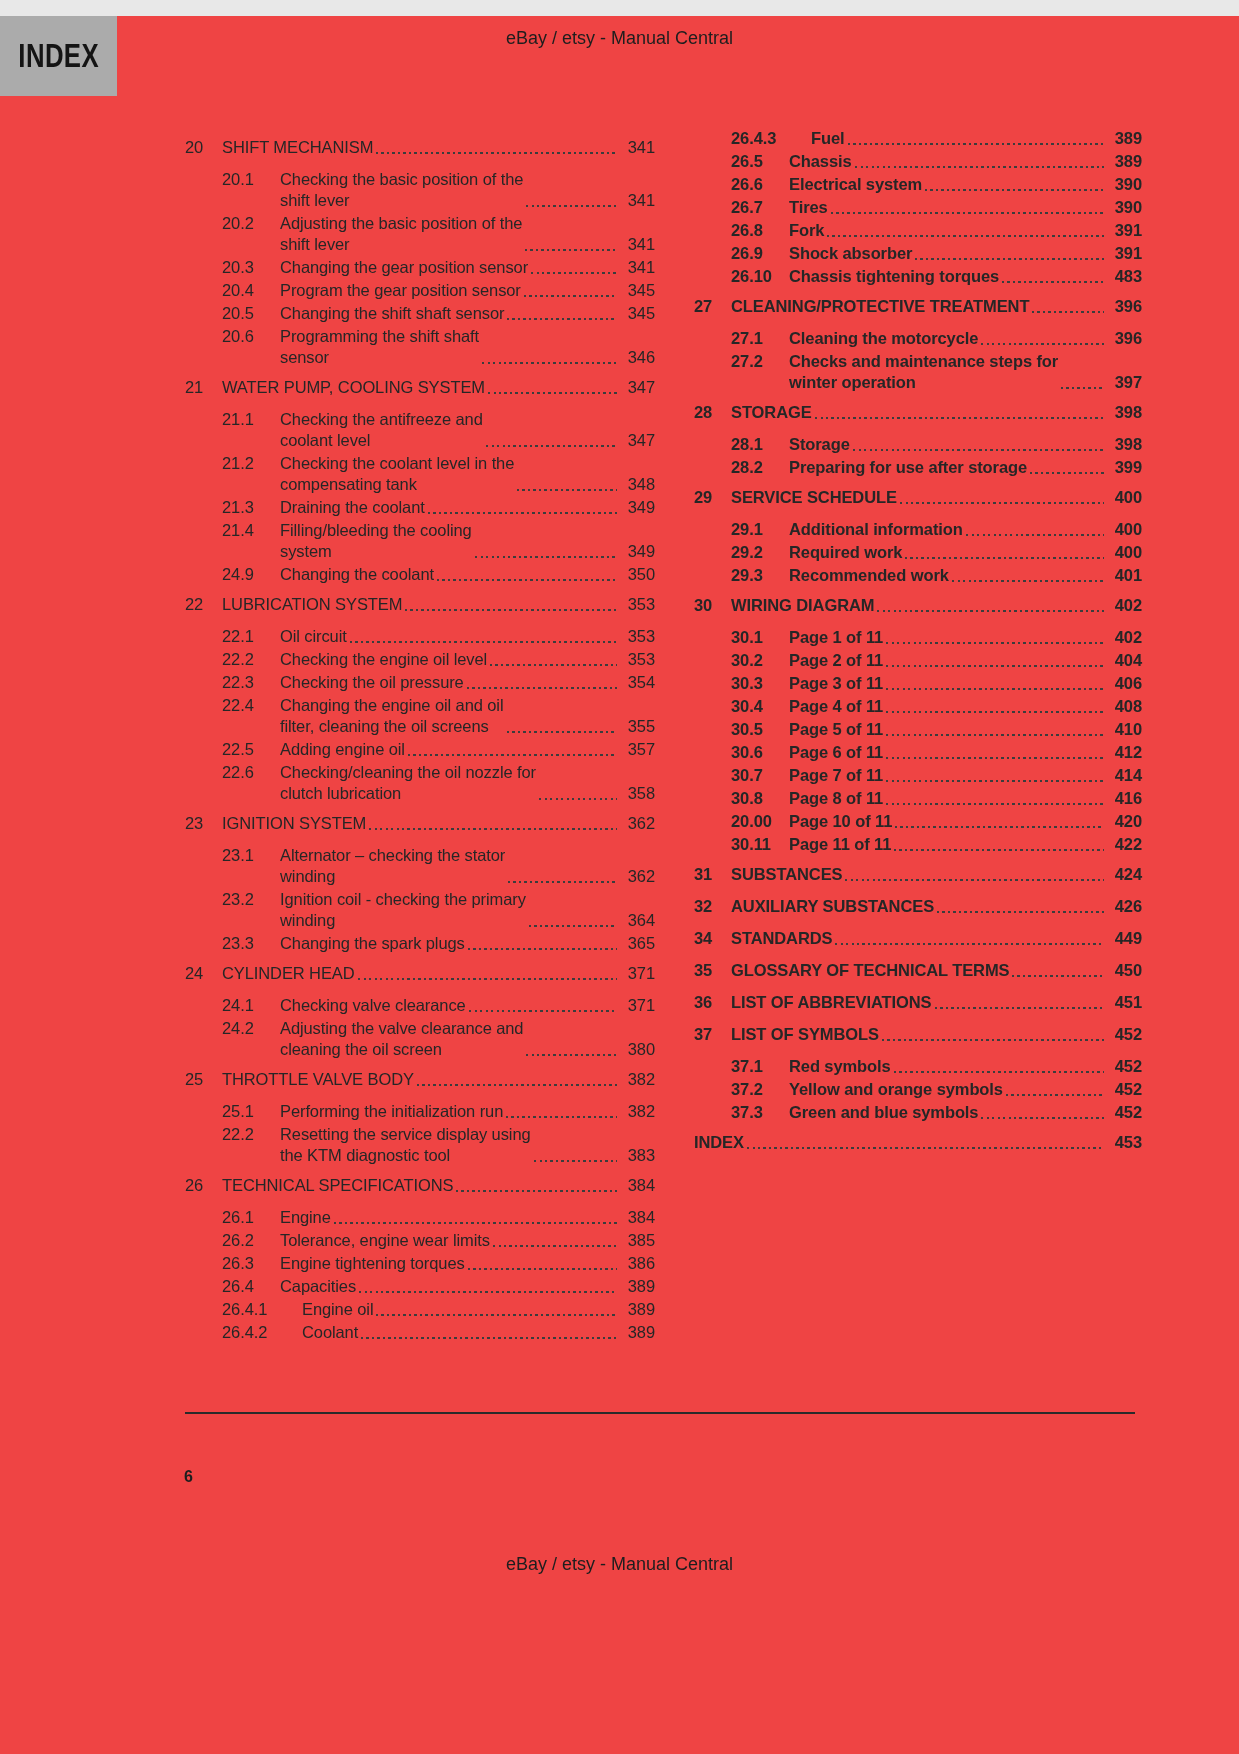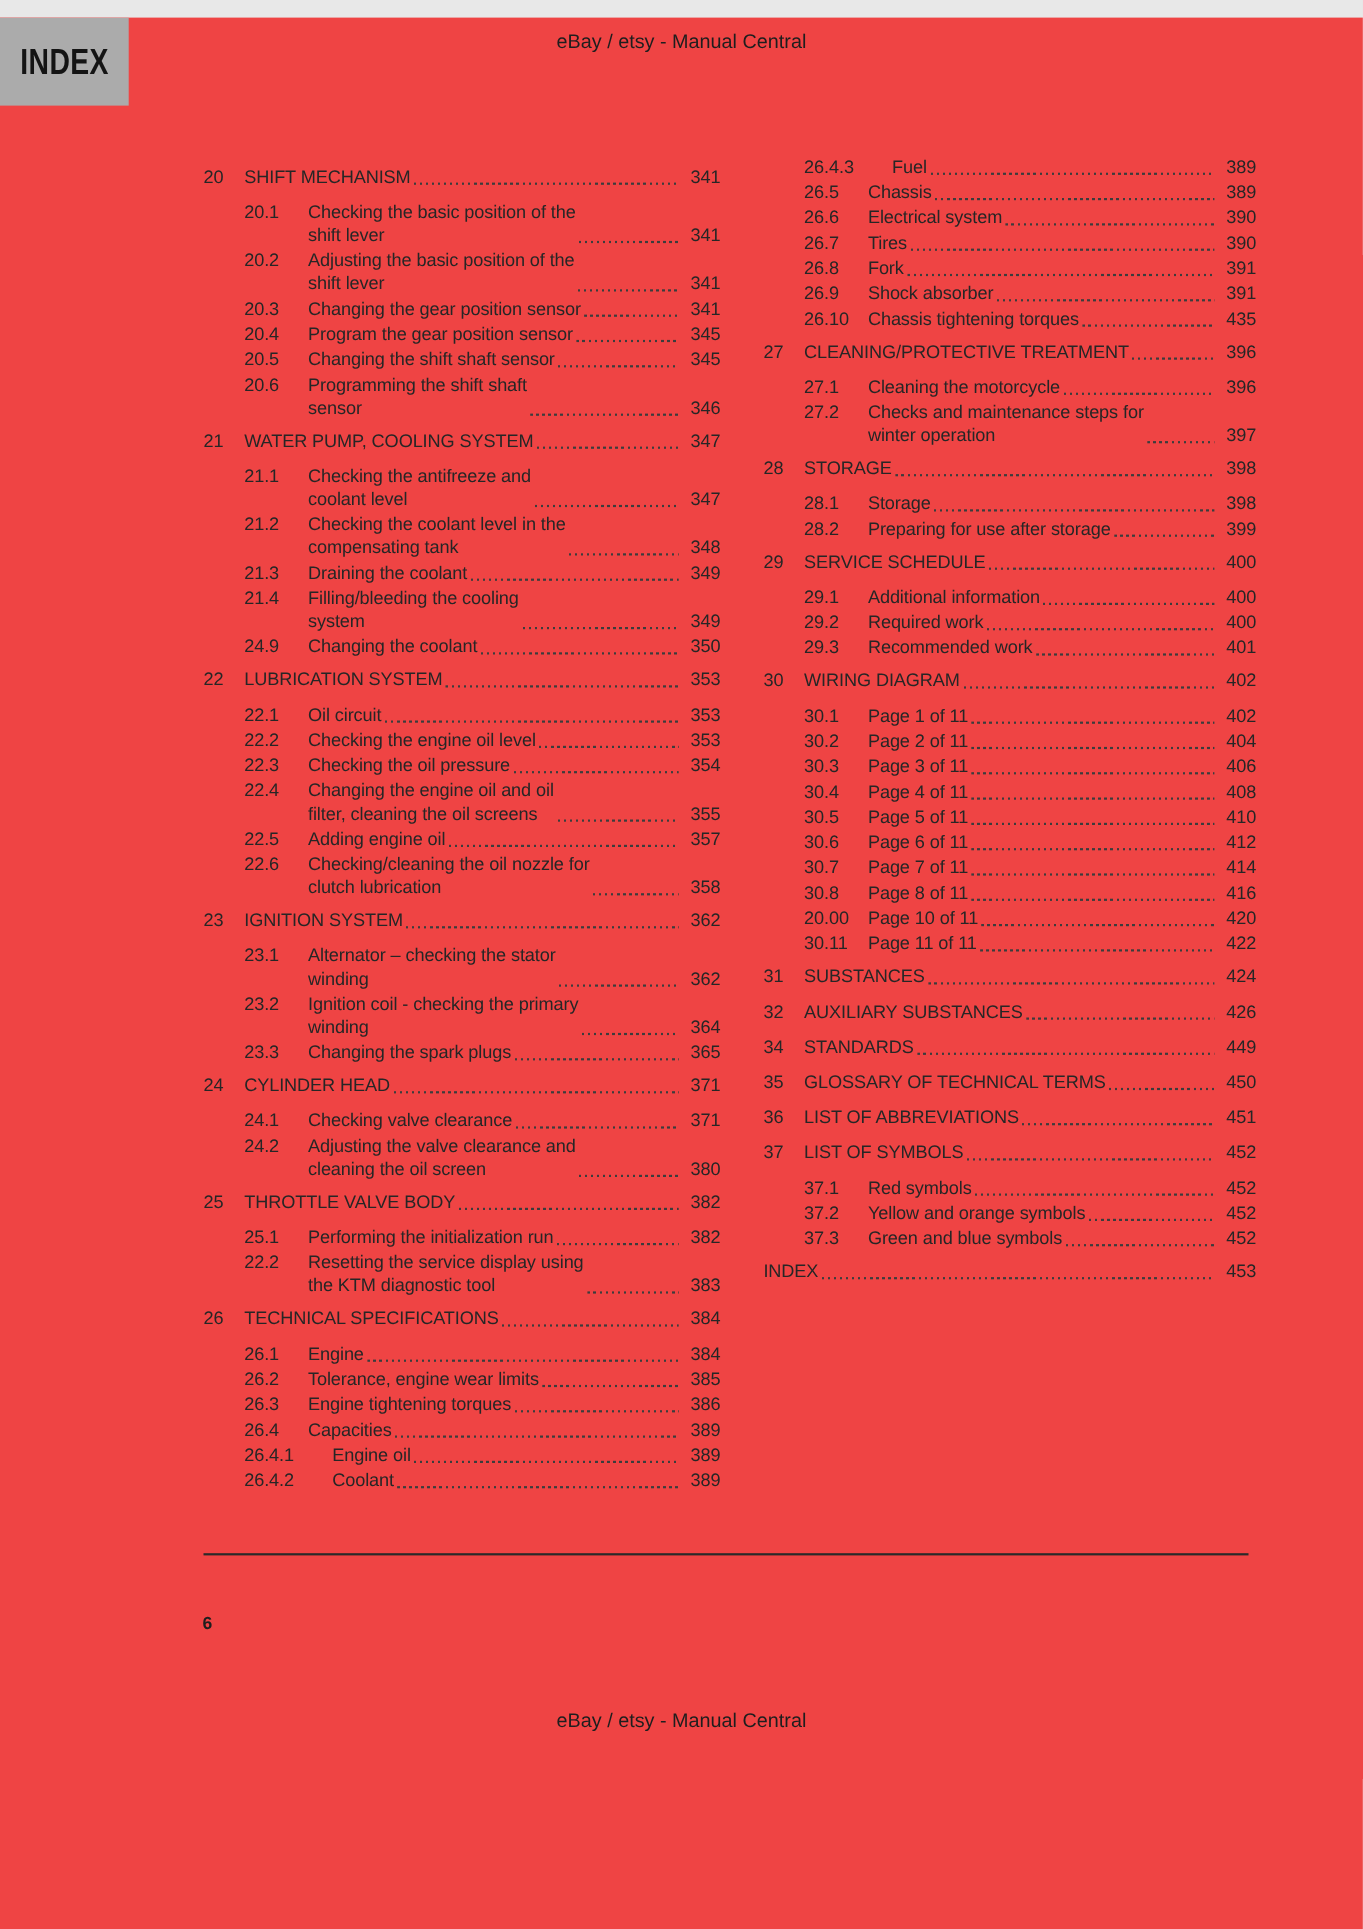--- a/index.html
+++ b/index.html
@@ -23,29 +23,29 @@
     font-size:33px; font-weight:bold; color:#141414;
     transform:scaleX(0.78);
     letter-spacing:0.5px;
   }
   .header-title {
     position:absolute; top:12px; left:0; right:0;
     text-align:center;
     font-size:18px; color:#1e1e1e;
   }
   .toc {
-    position:absolute; top:126px; left:185px;
+    position:absolute; top:112px; left:185px;
     width:957px;
     display:flex; gap:39px;
     font-size:16.5px; line-height:21px;
     letter-spacing:-0.1px;
   }
   .col { flex:0 0 auto; }
   .col-left  { width:470px; }
-  .col-right { width:448px; }
+  .col-right { width:448px;font-weight:bold; }
   .entry { display:flex; align-items:flex-end; margin-bottom:2px; }
   .entry .num { align-self:flex-start; flex:0 0 auto; white-space:nowrap; }
   .entry .title { white-space:pre-line; }
   .entry .leader {
     flex:1 1 auto; min-width:12px; height:2.4px;
     margin:0 4px 4px 3px;
     background-image:repeating-linear-gradient(90deg,#3c3c3c 0 2.2px,transparent 2.2px 5.5px);
     align-self:flex-end;
   }
   .entry .page-num { flex:0 0 auto; min-width:34px; text-align:right; }
@@ -350,21 +350,21 @@
         <div class="entry lv1">
     <span class="num">26.9</span>
     <span class="title">Shock absorber</span>
     <span class="leader"></span>
     <span class="page-num">391</span>
   </div>
         <div class="entry lv1">
     <span class="num">26.10</span>
     <span class="title">Chassis tightening torques</span>
     <span class="leader"></span>
-    <span class="page-num">435</span>
+    <span class="page-num">483</span>
   </div>
         <div class="entry lv0">
     <span class="num">27</span>
     <span class="title">CLEANING/PROTECTIVE TREATMENT</span>
     <span class="leader"></span>
     <span class="page-num">396</span>
   </div>
         <div class="entry lv1">
     <span class="num">27.1</span>
     <span class="title">Cleaning the motorcycle</span>

